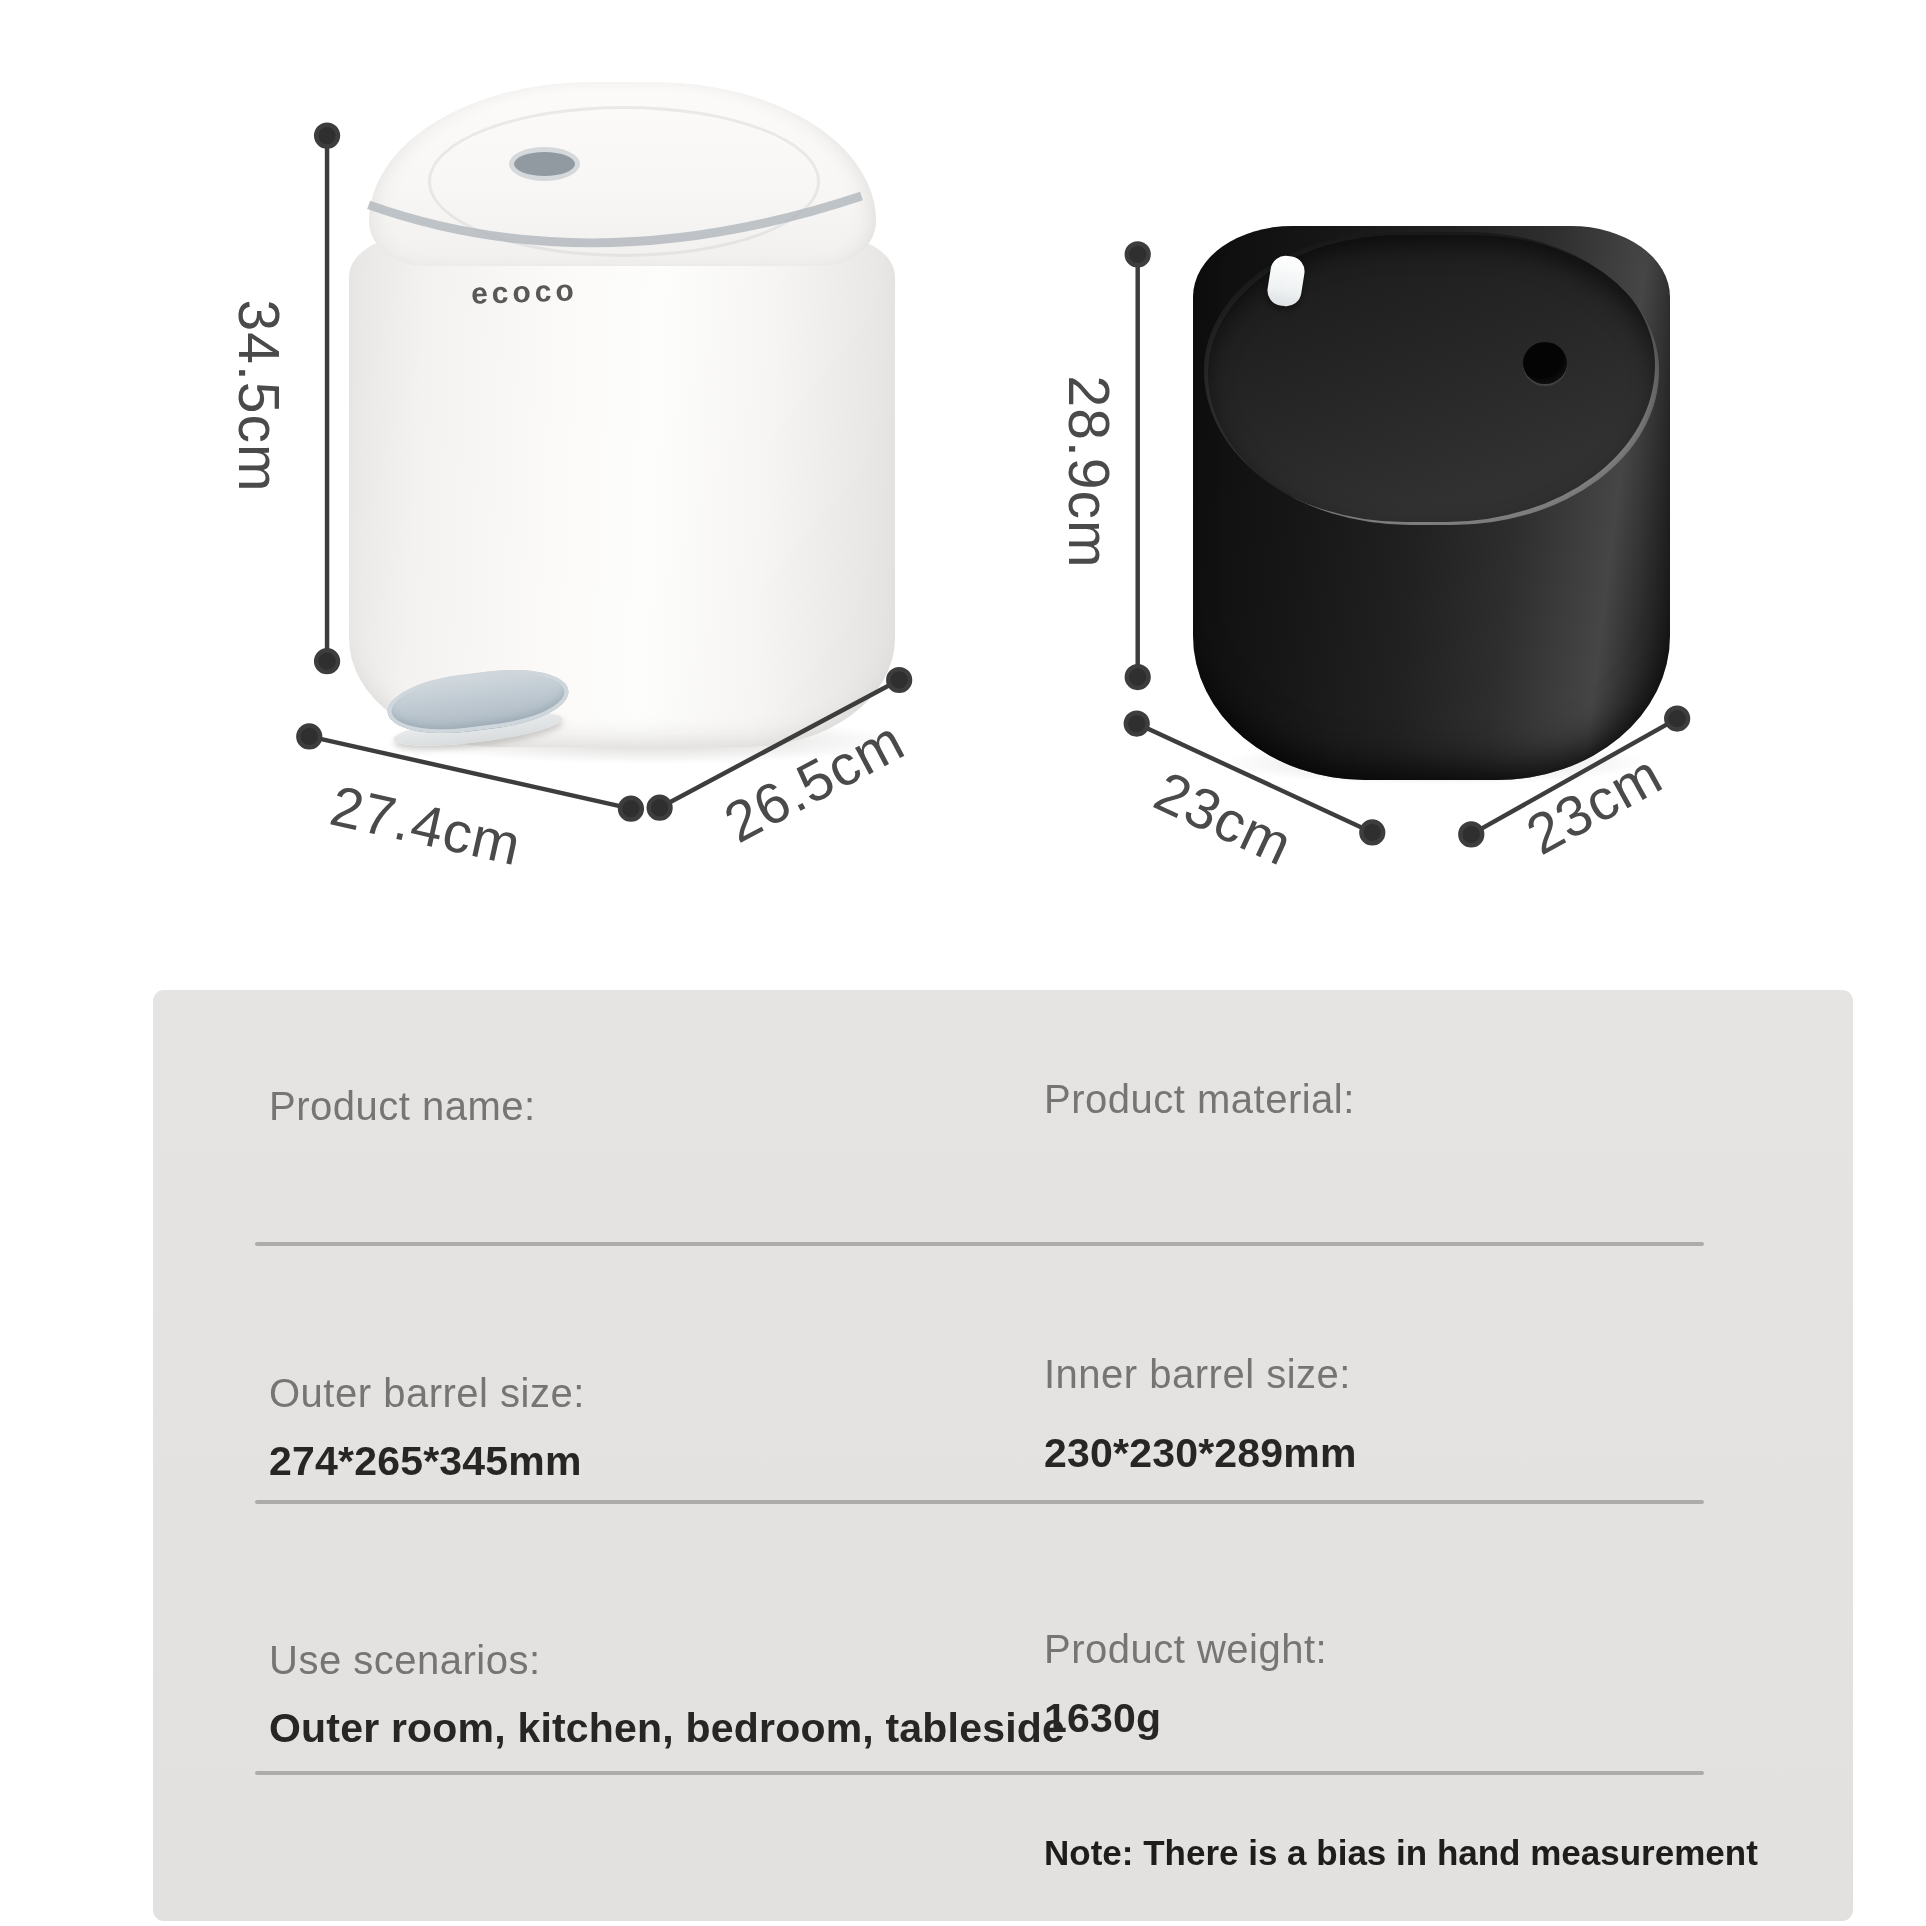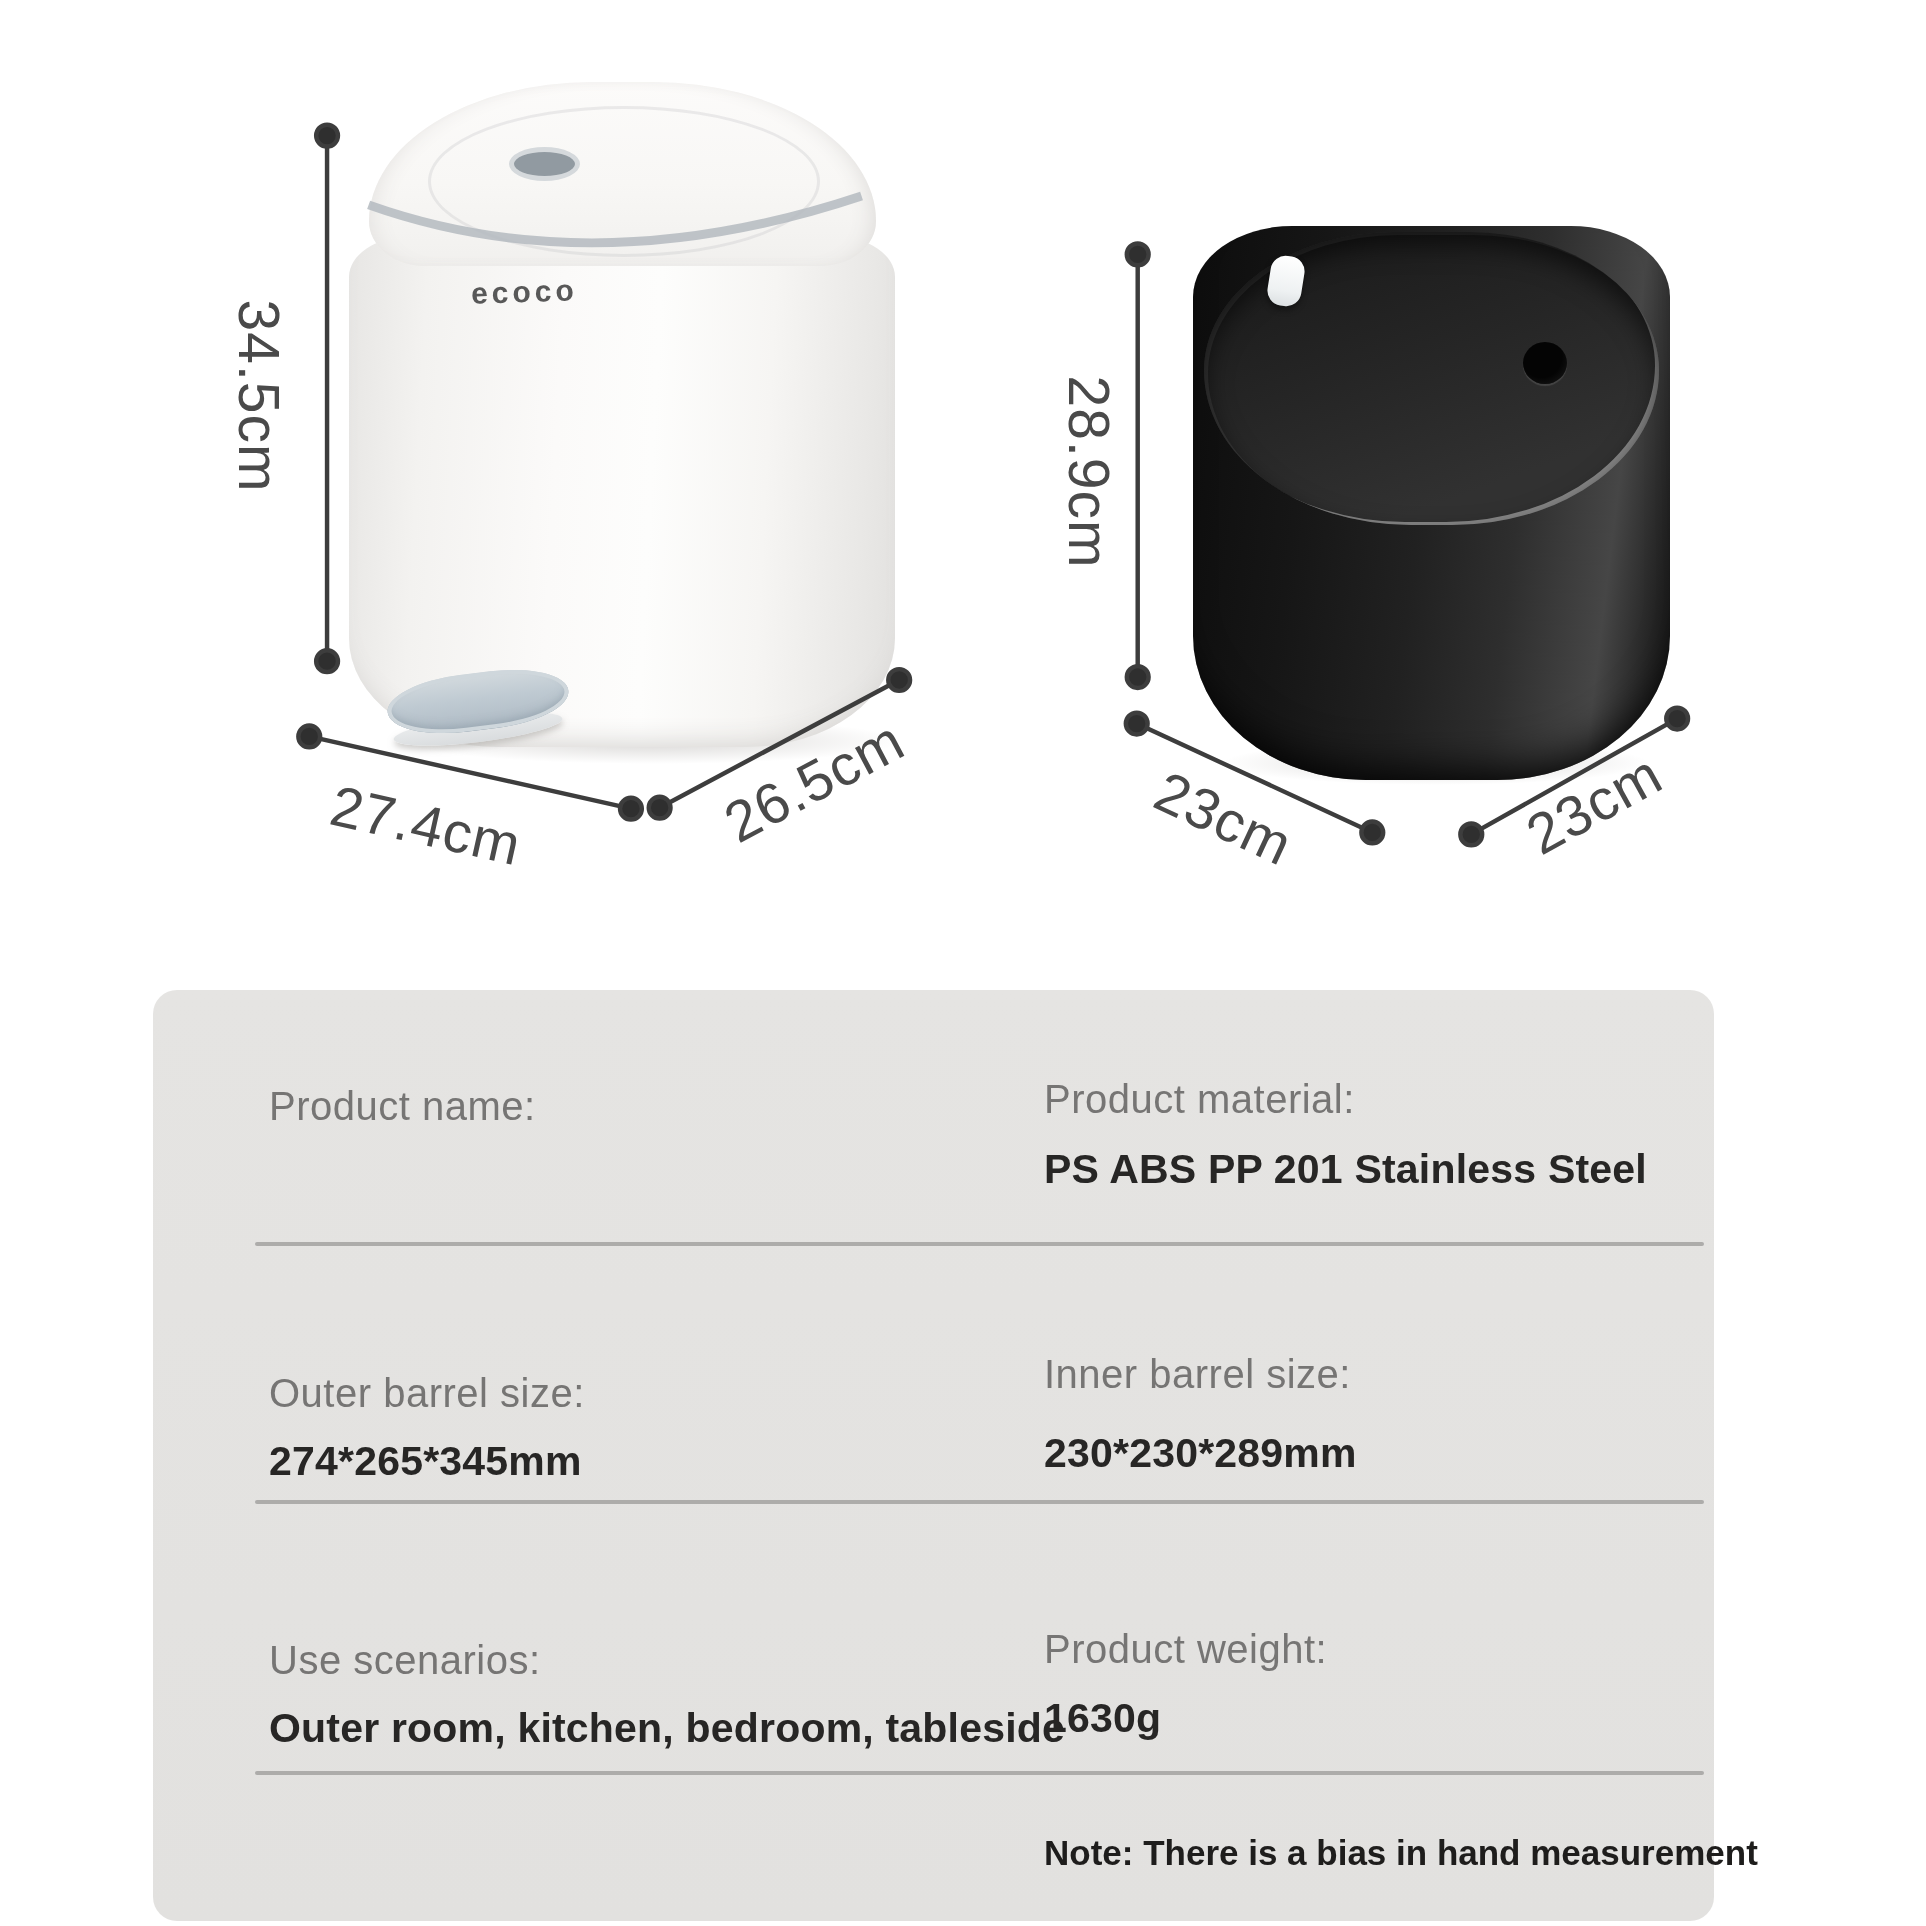--- a/index.html
+++ b/index.html
@@ -54,22 +54,22 @@
     background:linear-gradient(160deg,#1b1b1b 10%,#262626 45%,#313131 78%);
     box-shadow:inset 0 12px 26px rgba(0,0,0,0.6), inset -6px -5px 0 -2px rgba(210,210,210,0.55), inset 4px 3px 0 0 rgba(110,110,110,0.25);}
   .b-hook{position:absolute;left:76px;top:30px;width:34px;height:50px;border-radius:15px;
     background:linear-gradient(180deg,#ffffff 0%,#eef1f2 70%,#dde1e3 100%);
     transform:rotate(9deg);box-shadow:0 4px 6px rgba(0,0,0,0.4);}
   .b-hole{position:absolute;left:330px;top:116px;width:44px;height:42px;border-radius:50%;
     background:radial-gradient(circle at 42% 36%,#040404 55%,#101010 78%,#1d1d1d 100%);
     box-shadow:0 2px 1px rgba(255,255,255,0.12);}
 
   
-  .spec-panel{position:absolute;left:153px;top:990px;width:1561px;height:931px;
-    border-radius:24px;background:linear-gradient(180deg,#e5e4e2,#e2e1df);}
+  .spec-panel{position:absolute;left:153px;top:990px;width:1700px;height:931px;
+    border-radius:11px;background:linear-gradient(180deg,#e5e4e2,#e2e1df);}
   .spec-label{position:absolute;font-size:40px;color:#767574;letter-spacing:0.5px;white-space:nowrap;}
   .spec-value{position:absolute;font-size:41px;font-weight:700;color:#272625;letter-spacing:0.2px;white-space:nowrap;}
   .divider{position:absolute;left:102px;width:1449px;height:4px;background:#adacaa;border-radius:2px;}
   .note{position:absolute;font-size:35px;font-weight:700;color:#1e1d1c;white-space:nowrap;}
 
   .col-l{left:116px;}
   .col-r{left:891px;}
 </style>
 </head>
 <body>
@@ -146,21 +146,20 @@
     <div class="dim-label" style="left:1089px;top:472px;transform:translate(-50%,-50%) rotate(90deg);">28.9cm</div>
     <div class="dim-label" style="left:1224px;top:818px;transform:translate(-50%,-50%) rotate(25deg);">23cm</div>
     <div class="dim-label" style="left:1594px;top:804px;transform:translate(-50%,-50%) rotate(-29deg);">23cm</div>
   </div>
 
   <div class="spec-panel">
 
     <div class="spec-label col-l" style="top:94px;">Product name:</div>
 
     <div class="spec-label col-r" style="top:87px;">Product material:</div>
-    <div class="spec-value col-r" style="top:156px;">PS ABS PP 201 Stainless Steel</div>
 
     <div class="divider" style="top:252px;"></div>
 
     <div class="spec-label col-l" style="top:381px;">Outer barrel size:</div>
     <div class="spec-value col-l" style="top:448px;">274*265*345mm</div>
 
     <div class="spec-label col-r" style="top:362px;">Inner barrel size:</div>
     <div class="spec-value col-r" style="top:440px;">230*230*289mm</div>
 
     <div class="divider" style="top:510px;"></div>

